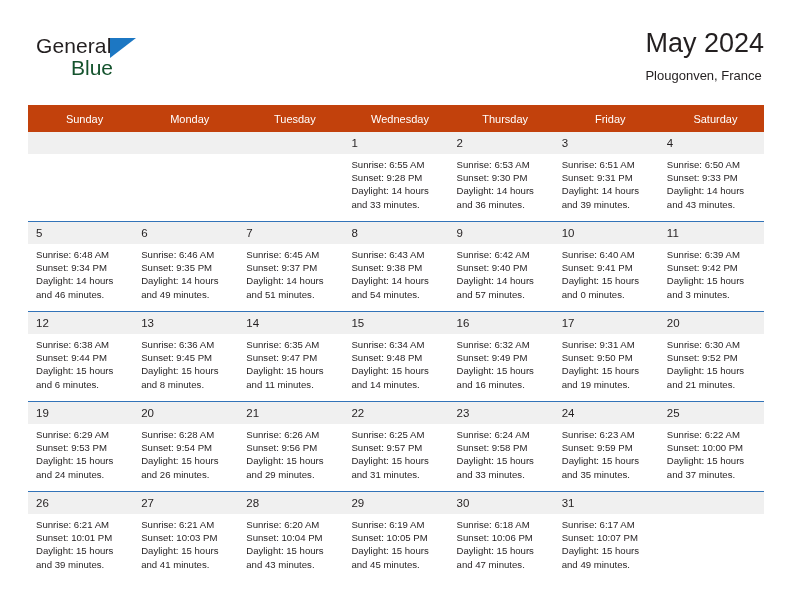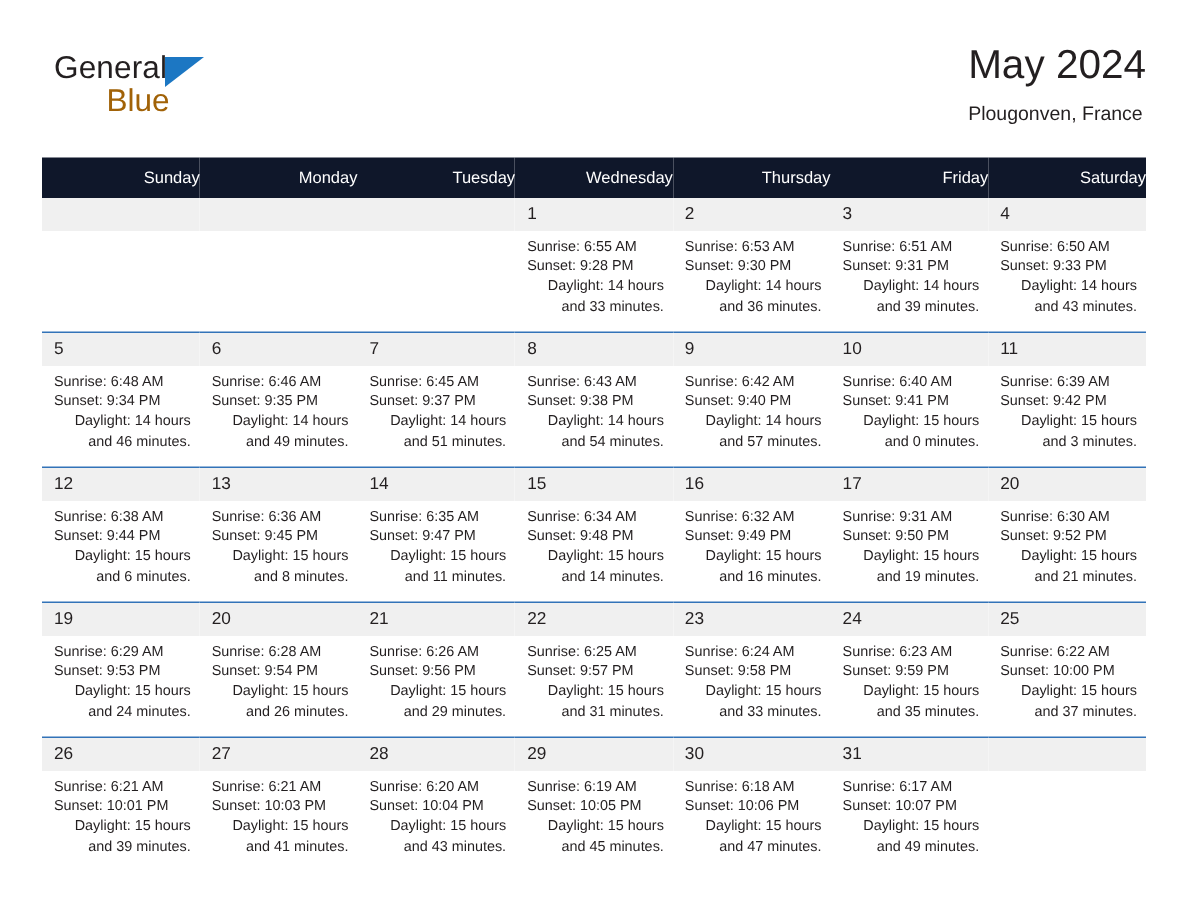--- a/index.html
+++ b/index.html
@@ -52,21 +52,21 @@
     width: 0;
     height: 0;
     border-left: 26px solid #1c77c3;
     border-bottom: 20px solid transparent;
   }
   .brand-blue {
     position: absolute;
     left: 35px;
     top: 22px;
     font-size: 21px;
-    color: #a16207;
+    color: #14532d;
     font-family: "Liberation Sans", sans-serif;
   }
   .title-block {
     position: absolute;
     right: 0;
     top: 0;
     text-align: left;
   }
   .cal-title {
     font-size: 27px;
@@ -88,25 +88,25 @@
     position: absolute;
     left: 28px;
     top: 105px;
     width: 736px;
     border-collapse: collapse;
     table-layout: fixed;
   }
   .calendar col { width: 105.14px; }
 
   thead th {
-    background: #0f172a;
+    background: #c2410c;
     color: #ffffff;
     font-size: 11px;
     font-weight: normal;
-    text-align: right;
+    text-align: center;
     padding: 5px 0 5px 8px;
     height: 17px;
     border: none;
   }
 
   tbody td {
     vertical-align: top;
     padding: 0;
     border-top: 1px solid #3273b8;
     border-left: none;
@@ -130,21 +130,21 @@
     box-sizing: content-box;
   }
   .cell.empty .daynum { color: transparent; }
   .info {
     padding: 4px 6px 0 8px;
     font-size: 9.6px;
     line-height: 13.2px;
     color: #231f20;
   }
   .info div { white-space: nowrap; }
-  .info .wrap { white-space: normal; text-align: right; }
+  .info .wrap { white-space: normal; }
 </style>
 </head>
 <body>
 
 <div class="page">
 
   <div class="header">
 
     <div class="brand">
       <span class="brand-general">General</span>

